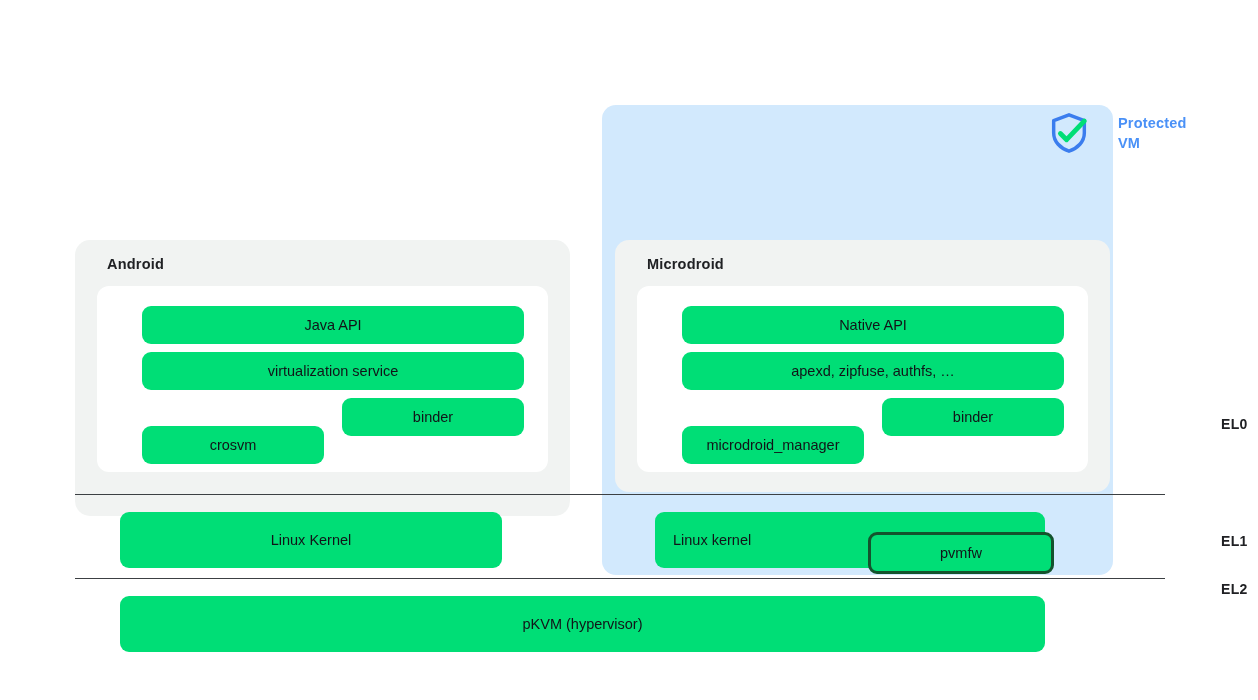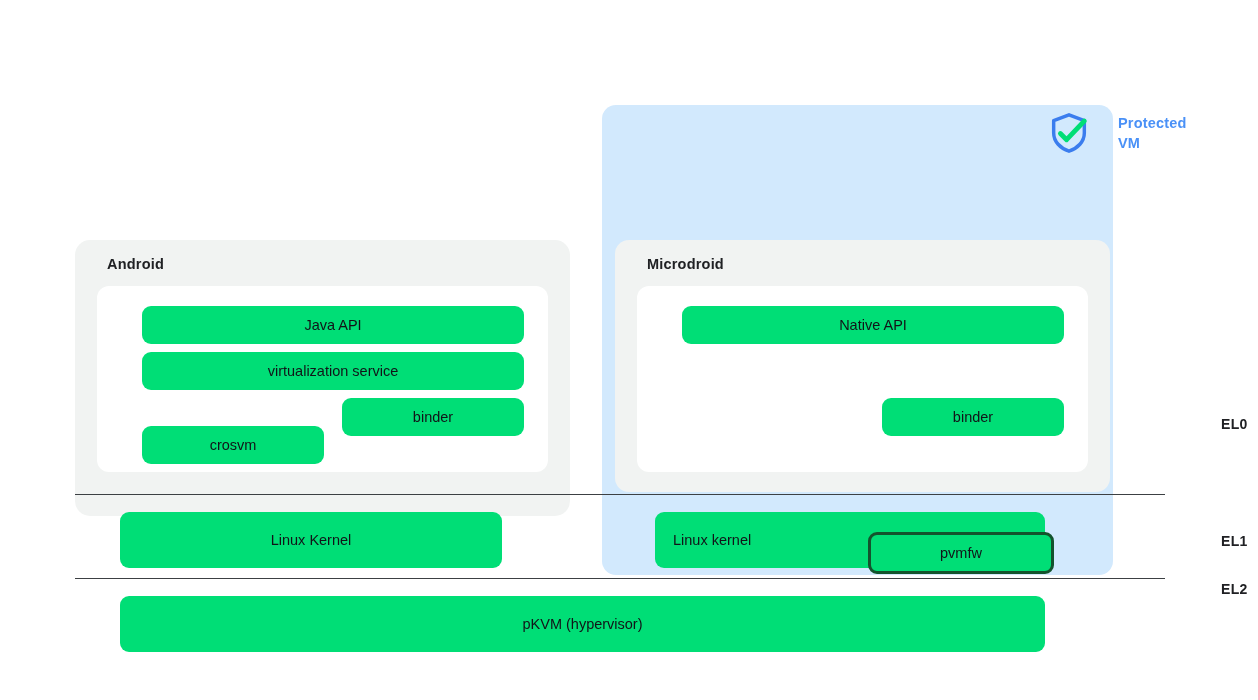--- a/index.html
+++ b/index.html
@@ -230,20 +230,22 @@
       <div class="row-block r2">virtualization service</div>
       <div class="row-block r3a">crosvm</div>
       <div class="row-block r3b">binder</div>
     </div>
   </div>
 
   <div class="os-panel microdroid">
     <div class="os-title">Microdroid</div>
     <div class="os-inner">
       <div class="row-block r1">Native API</div>
+      <div class="row-block r2">apexd, zipfuse, authfs, …</div>
+      <div class="row-block r3a">microdroid_manager</div>
       <div class="row-block r3b">binder</div>
     </div>
   </div>
 
   <div class="gblock linux-left">Linux Kernel</div>
   <div class="gblock linux-right">Linux kernel</div>
   <div class="gblock pvmfw">pvmfw</div>
 
   <div class="gblock pkvm">pKVM (hypervisor)</div>
 

